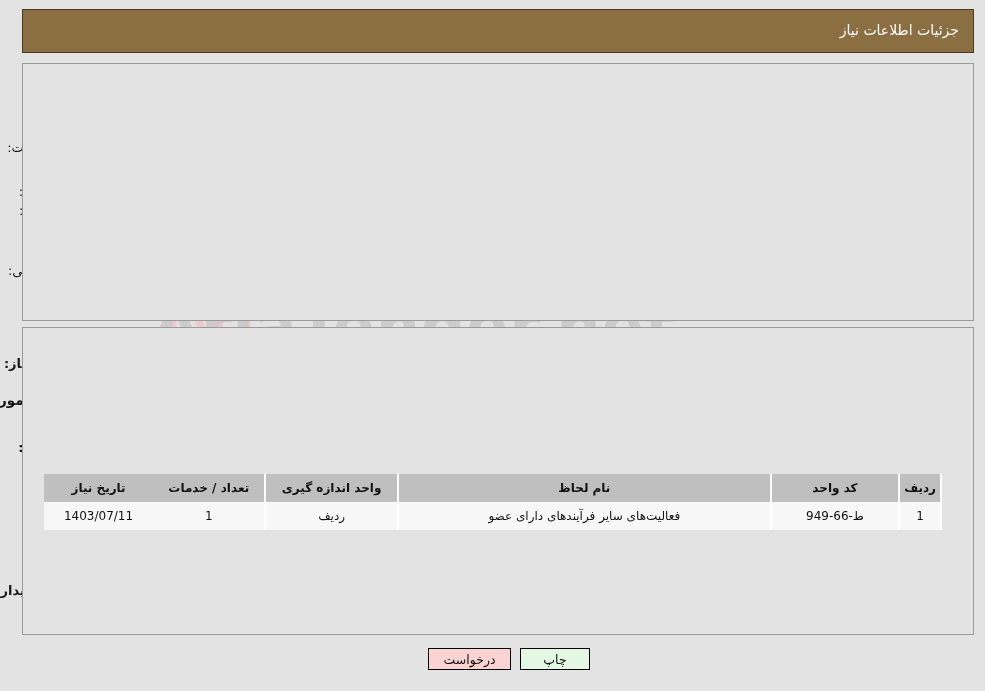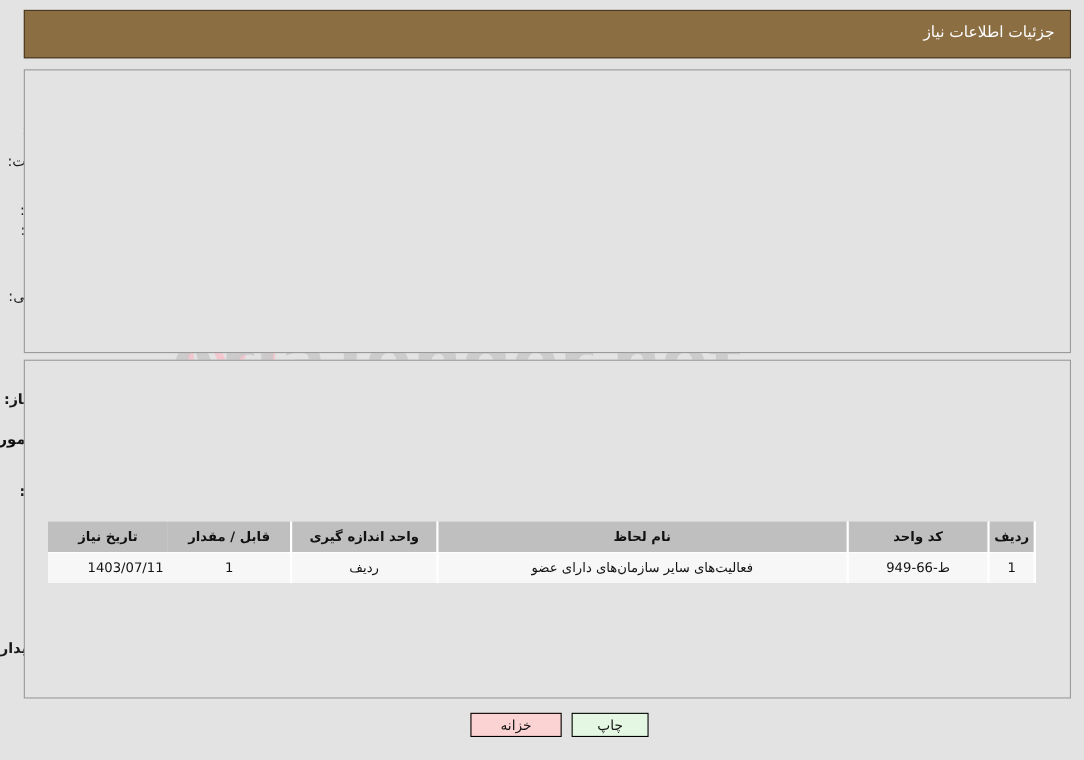--- a/index.html
+++ b/index.html
@@ -187,21 +187,21 @@
   #svc-table td {
     background: #f7f7f7;
     height: 28px;
     border-right: 2px solid #ffffff;
     padding: 0 4px;
     text-align: center;
     font-size: 12px;
     color: #111111;
     white-space: nowrap;
   }
-  #svc-table td:last-child { border-right: none; text-align: right; }
+  #svc-table td:last-child { border-right: none; }
 
   
   .btn {
     position: absolute;
     height: 22px;
     border: 1px solid #000000;
     font-size: 12.5px;
     color: #111111;
     display: flex;
     align-items: center;
@@ -295,38 +295,38 @@
   <div class="lbl bold" style="right:887px; top:440px;">گروه خدمت:</div>
   <div class="box right" style="left:172px; top:435px; width:700px; height:23px;">سایر فعالیت‌های خدماتی</div>
 
   <table id="svc-table">
     <thead>
       <tr>
         <th style="width:34px;">ردیف</th>
         <th style="width:130px;">کد واحد</th>
         <th style="width:378px;">نام لحاظ</th>
         <th style="width:133px;margin-top:44px;">واحد اندازه گیری</th>
-        <th style="width:113px;">قابل / مقدار</th>
+        <th style="width:113px;">تعداد / خدمات</th>
         <th style="width:110px;">تاریخ نیاز</th>
       </tr>
     </thead>
     <tbody>
       <tr>
         <td>1</td>
         <td>ط-66-949</td>
-        <td>فعالیت‌های سایر سازمان‌های دارای عضو</td>
+        <td>فعالیت‌های سایر فرآیند‌های دارای عضو</td>
         <td>ردیف</td>
         <td>1</td>
         <td>1403/07/11</td>
       </tr>
     </tbody>
   </table>
 
   <div class="lbl bold" style="right:880px; top:583px;">توضیحات خریدار:</div>
   <div class="ta" style="left:76px; top:546px; width:794px; height:77px;">
     <span>جداول طبق پیوست درخواستی میباشد- قیمت بدون ارزش افزوده و کرایه حمل لحاظ گردد - فاکتور پس از تحویل جداول در محل و تایید ناظر قابل پرداخت است .09158976946</span>
     <span class="grip"></span>
   </div>
 
-  <div class="btn" id="btn-back">خزانه</div>
+  <div class="btn" id="btn-back">درخواست</div>
   <div class="btn" id="btn-print">چاپ</div>
 
 </div>
 
 </body></html>

